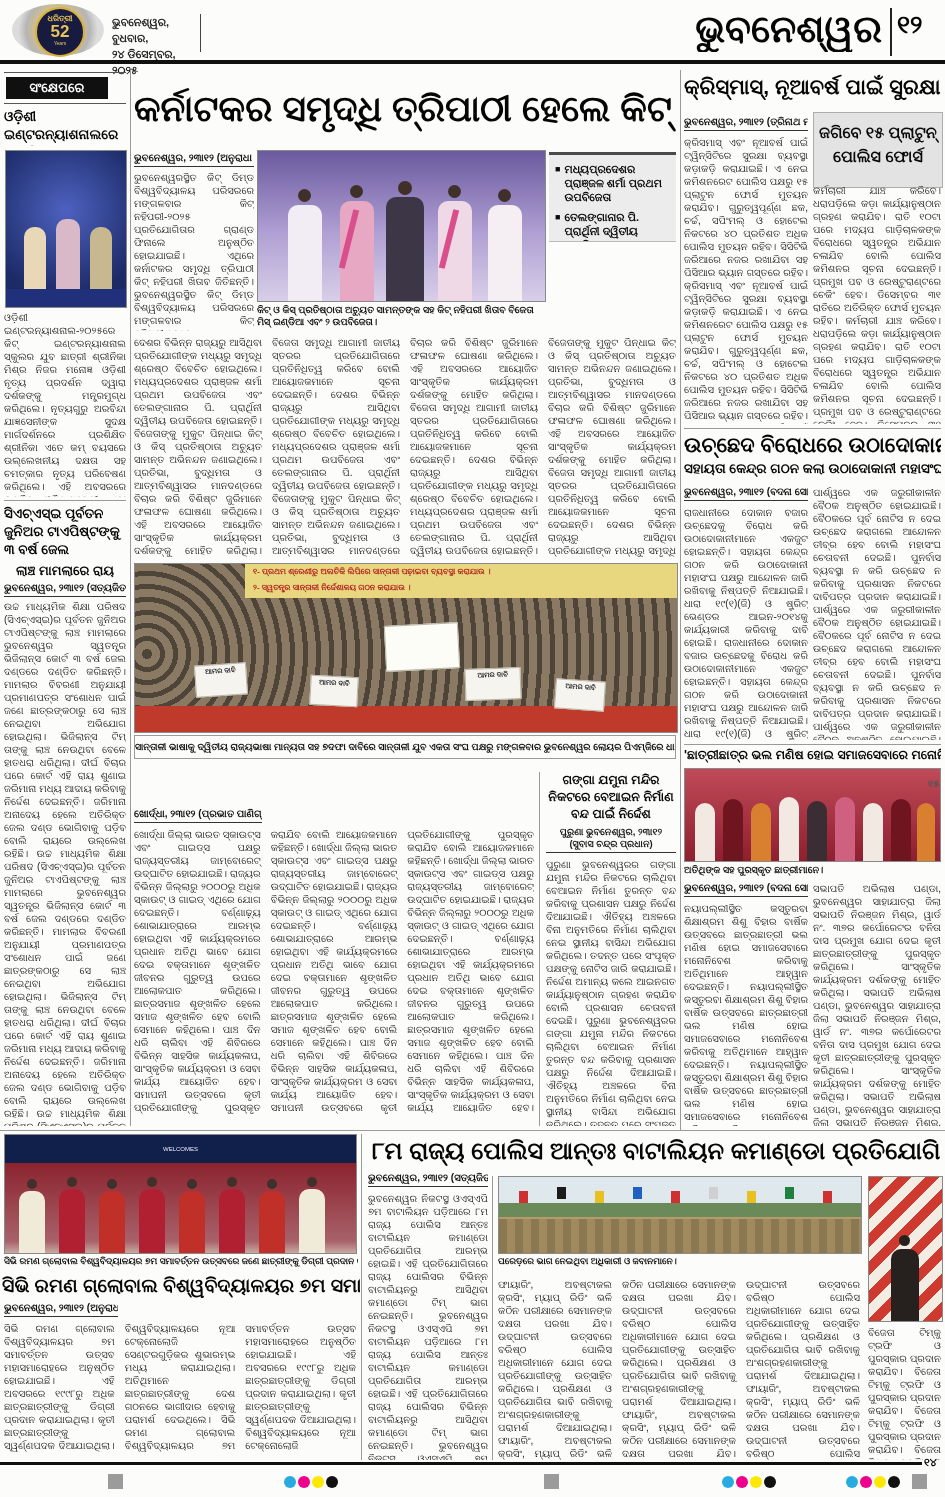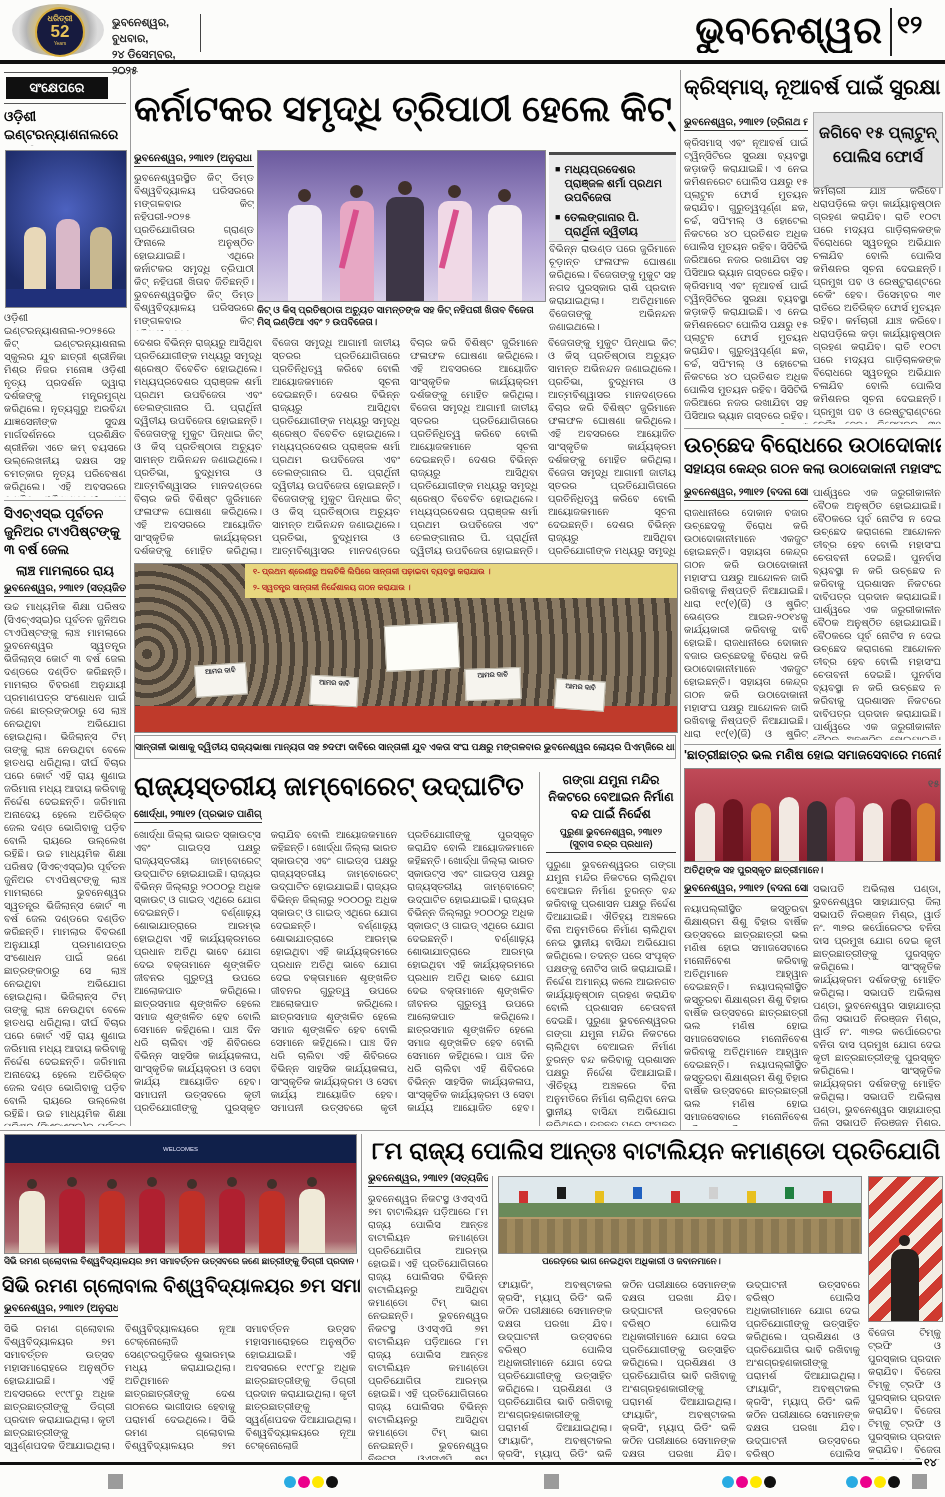--- a/index.html
+++ b/index.html
@@ -41,21 +41,21 @@
       <div style="font-size:8px;font-weight:bold;margin-top:5px;">ଧରିତ୍ରୀ</div>
       <div style="font-size:17px;font-weight:bold;line-height:16px;">52</div>
       <div style="font-size:5px;">Years</div>
     </div>
   </div>
   <div class="abs" style="left:112px;top:14px;width:84px;font-size:11px;font-weight:bold;color:#222;line-height:16px;">
     <span style="display:block;">ଭୁବନେଶ୍ୱର, ବୁଧବାର,</span>
     <span style="display:block;">୨୪ ଡିସେମ୍ବର, ୨୦୨୫</span>
   </div>
   <div class="vr" style="left:200px;top:14px;height:38px;background:#444;"></div>
-  <div class="abs hl" style="left:640px;top:8px;width:242px;font-size:38px;text-align:right;overflow:hidden;white-space:nowrap;font-family:Liberation Serif, serif;">ଭୁବନେଶ୍ୱର</div>
+  <div class="abs hl" style="left:640px;top:8px;width:242px;font-size:38px;text-align:right;overflow:hidden;white-space:nowrap;">ଭୁବନେଶ୍ୱର</div>
   <div class="vr" style="left:890px;top:8px;height:48px;width:2px;background:#222;"></div>
   <div class="abs hl" style="left:897px;top:10px;font-size:25px;">୧୨</div>
   <div class="blackrule" style="left:0;top:60px;width:945px;height:4px;"></div>
 
   <div class="vr" style="left:130px;top:70px;height:1056px;"></div>
   <div class="vr" style="left:680px;top:70px;height:1060px;"></div>
   <div class="vr" style="left:539px;top:772px;height:354px;"></div>
   <div class="hrule" style="left:0;top:1130px;width:945px;"></div>
   <div class="vr" style="left:361px;top:1134px;height:326px;"></div>
   <div class="vr" style="left:492px;top:1176px;height:284px;"></div>
@@ -104,39 +104,37 @@
   <div class="abs bullet-box" style="left:549px;top:152px;width:115px;height:72px;">
     <div class="bullet-item">
       <span class="sq">■</span>
       <span>ମଧ୍ୟପ୍ରଦେଶର ପ୍ରାଞ୍ଜଳ ଶର୍ମା ପ୍ରଥମ ଉପବିଜେତା</span>
     </div>
     <div class="bullet-item">
       <span class="sq">■</span>
       <span>ତେଲଙ୍ଗାନାର ପି. ପ୍ରାର୍ଥିନୀ ଦ୍ୱିତୀୟ ଉପବିଜେତା</span>
     </div>
   </div>
-  <div class="abs b" style="left:549px;top:242px;width:127px;height:88px;">ବିଭିନ୍ନ ରାଉଣ୍ଡ ପରେ ଜୁରିମାନେ ଚୂଡ଼ାନ୍ତ ଫଳାଫଳ ଘୋଷଣା କରିଥିଲେ। ବିଜେତାଙ୍କୁ ମୁକୁଟ ସହ ନଗଦ ପୁରସ୍କାର ରାଶି ପ୍ରଦାନ କରାଯାଇଥିଲା। ଅତିଥିମାନେ ବିଜେତାଙ୍କୁ ଅଭିନନ୍ଦନ ଜଣାଇଥିଲେ।</div>
 
   <div class="abs b cols4" style="left:134px;top:336px;width:542px;height:222px;">ଦେଶର ବିଭିନ୍ନ ରାଜ୍ୟରୁ ଆସିଥିବା ପ୍ରତିଯୋଗୀଙ୍କ ମଧ୍ୟରୁ ସମୃଦ୍ଧି ଶ୍ରେଷ୍ଠ ବିବେଚିତ ହୋଇଥିଲେ। ମଧ୍ୟପ୍ରଦେଶର ପ୍ରାଞ୍ଜଳ ଶର୍ମା ପ୍ରଥମ ଉପବିଜେତା ଏବଂ ତେଲଙ୍ଗାନାର ପି. ପ୍ରାର୍ଥିନୀ ଦ୍ୱିତୀୟ ଉପବିଜେତା ହୋଇଛନ୍ତି। ବିଜେତାଙ୍କୁ ମୁକୁଟ ପିନ୍ଧାଇ କିଟ୍ ଓ କିସ୍ ପ୍ରତିଷ୍ଠାତା ଅଚ୍ୟୁତ ସାମନ୍ତ ଅଭିନନ୍ଦନ ଜଣାଇଥିଲେ। ପ୍ରତିଭା, ବୁଦ୍ଧିମତା ଓ ଆତ୍ମବିଶ୍ୱାସର ମାନଦଣ୍ଡରେ ବିଚାର କରି ବିଶିଷ୍ଟ ଜୁରିମାନେ ଫଳାଫଳ ଘୋଷଣା କରିଥିଲେ। ଏହି ଅବସରରେ ଆୟୋଜିତ ସାଂସ୍କୃତିକ କାର୍ଯ୍ୟକ୍ରମ ଦର୍ଶକଙ୍କୁ ମୋହିତ କରିଥିଲା। ବିଜେତା ସମୃଦ୍ଧି ଆଗାମୀ ଜାତୀୟ ସ୍ତରର ପ୍ରତିଯୋଗିତାରେ ପ୍ରତିନିଧିତ୍ୱ କରିବେ ବୋଲି ଆୟୋଜକମାନେ ସୂଚନା ଦେଇଛନ୍ତି। ଦେଶର ବିଭିନ୍ନ ରାଜ୍ୟରୁ ଆସିଥିବା ପ୍ରତିଯୋଗୀଙ୍କ ମଧ୍ୟରୁ ସମୃଦ୍ଧି ଶ୍ରେଷ୍ଠ ବିବେଚିତ ହୋଇଥିଲେ। ମଧ୍ୟପ୍ରଦେଶର ପ୍ରାଞ୍ଜଳ ଶର୍ମା ପ୍ରଥମ ଉପବିଜେତା ଏବଂ ତେଲଙ୍ଗାନାର ପି. ପ୍ରାର୍ଥିନୀ ଦ୍ୱିତୀୟ ଉପବିଜେତା ହୋଇଛନ୍ତି। ବିଜେତାଙ୍କୁ ମୁକୁଟ ପିନ୍ଧାଇ କିଟ୍ ଓ କିସ୍ ପ୍ରତିଷ୍ଠାତା ଅଚ୍ୟୁତ ସାମନ୍ତ ଅଭିନନ୍ଦନ ଜଣାଇଥିଲେ। ପ୍ରତିଭା, ବୁଦ୍ଧିମତା ଓ ଆତ୍ମବିଶ୍ୱାସର ମାନଦଣ୍ଡରେ ବିଚାର କରି ବିଶିଷ୍ଟ ଜୁରିମାନେ ଫଳାଫଳ ଘୋଷଣା କରିଥିଲେ। ଏହି ଅବସରରେ ଆୟୋଜିତ ସାଂସ୍କୃତିକ କାର୍ଯ୍ୟକ୍ରମ ଦର୍ଶକଙ୍କୁ ମୋହିତ କରିଥିଲା। ବିଜେତା ସମୃଦ୍ଧି ଆଗାମୀ ଜାତୀୟ ସ୍ତରର ପ୍ରତିଯୋଗିତାରେ ପ୍ରତିନିଧିତ୍ୱ କରିବେ ବୋଲି ଆୟୋଜକମାନେ ସୂଚନା ଦେଇଛନ୍ତି। ଦେଶର ବିଭିନ୍ନ ରାଜ୍ୟରୁ ଆସିଥିବା ପ୍ରତିଯୋଗୀଙ୍କ ମଧ୍ୟରୁ ସମୃଦ୍ଧି ଶ୍ରେଷ୍ଠ ବିବେଚିତ ହୋଇଥିଲେ। ମଧ୍ୟପ୍ରଦେଶର ପ୍ରାଞ୍ଜଳ ଶର୍ମା ପ୍ରଥମ ଉପବିଜେତା ଏବଂ ତେଲଙ୍ଗାନାର ପି. ପ୍ରାର୍ଥିନୀ ଦ୍ୱିତୀୟ ଉପବିଜେତା ହୋଇଛନ୍ତି। ବିଜେତାଙ୍କୁ ମୁକୁଟ ପିନ୍ଧାଇ କିଟ୍ ଓ କିସ୍ ପ୍ରତିଷ୍ଠାତା ଅଚ୍ୟୁତ ସାମନ୍ତ ଅଭିନନ୍ଦନ ଜଣାଇଥିଲେ। ପ୍ରତିଭା, ବୁଦ୍ଧିମତା ଓ ଆତ୍ମବିଶ୍ୱାସର ମାନଦଣ୍ଡରେ ବିଚାର କରି ବିଶିଷ୍ଟ ଜୁରିମାନେ ଫଳାଫଳ ଘୋଷଣା କରିଥିଲେ। ଏହି ଅବସରରେ ଆୟୋଜିତ ସାଂସ୍କୃତିକ କାର୍ଯ୍ୟକ୍ରମ ଦର୍ଶକଙ୍କୁ ମୋହିତ କରିଥିଲା। ବିଜେତା ସମୃଦ୍ଧି ଆଗାମୀ ଜାତୀୟ ସ୍ତରର ପ୍ରତିଯୋଗିତାରେ ପ୍ରତିନିଧିତ୍ୱ କରିବେ ବୋଲି ଆୟୋଜକମାନେ ସୂଚନା ଦେଇଛନ୍ତି। ଦେଶର ବିଭିନ୍ନ ରାଜ୍ୟରୁ ଆସିଥିବା ପ୍ରତିଯୋଗୀଙ୍କ ମଧ୍ୟରୁ ସମୃଦ୍ଧି ଶ୍ରେଷ୍ଠ ବିବେଚିତ ହୋଇଥିଲେ। ମଧ୍ୟପ୍ରଦେଶର ପ୍ରାଞ୍ଜଳ ଶର୍ମା ପ୍ରଥମ ଉପବିଜେତା ଏବଂ ତେଲଙ୍ଗାନାର ପି. ପ୍ରାର୍ଥିନୀ ଦ୍ୱିତୀୟ ଉପବିଜେତା ହୋଇଛନ୍ତି। ବିଜେତାଙ୍କୁ ମୁକୁଟ ପିନ୍ଧାଇ କିଟ୍ ଓ କିସ୍ ପ୍ରତିଷ୍ଠାତା ଅଚ୍ୟୁତ ସାମନ୍ତ ଅଭିନନ୍ଦନ ଜଣାଇଥିଲେ। ପ୍ରତିଭା, ବୁଦ୍ଧିମତା ଓ ଆତ୍ମବିଶ୍ୱାସର ମାନଦଣ୍ଡରେ ବିଚାର କରି ବିଶିଷ୍ଟ ଜୁରିମାନେ ଫଳାଫଳ ଘୋଷଣା କରିଥିଲେ। ଏହି ଅବସରରେ ଆୟୋଜିତ ସାଂସ୍କୃତିକ କାର୍ଯ୍ୟକ୍ରମ ଦର୍ଶକଙ୍କୁ ମୋହିତ କରିଥିଲା। ବିଜେତା ସମୃଦ୍ଧି ଆଗାମୀ ଜାତୀୟ ସ୍ତରର ପ୍ରତିଯୋଗିତାରେ ପ୍ରତିନିଧିତ୍ୱ କରିବେ ବୋଲି ଆୟୋଜକମାନେ ସୂଚନା ଦେଇଛନ୍ତି।</div>
 
   <div class="photo" style="left:134px;top:563px;width:542px;height:168px;background:repeating-radial-gradient(circle at 12px 90px, #4e4438 0 5px, #8a7a64 5px 13px);">
     <div class="abs" style="left:110px;top:0;width:432px;height:34px;background:#e8d77f;color:#b32020;font-size:8px;font-weight:bold;line-height:16px;padding-left:8px;overflow:hidden;">
       <span style="display:block;">୧- ପ୍ରଥମ ଶ୍ରେଣୀରୁ ଅଲଚିକି ଲିପିରେ ସାନ୍ତାଳୀ ପଢ଼ାଇବା ବ୍ୟବସ୍ଥା କରାଯାଉ ।</span>
       <span style="display:block;">୨- ସ୍ୱତନ୍ତ୍ର ସାନ୍ତାଳୀ ନିର୍ଦ୍ଦେଶାଳୟ ଗଠନ କରାଯାଉ ।</span>
     </div>
     <div class="abs" style="left:0;bottom:0;width:542px;height:26px;background:#bf3a2b;"></div>
     <div class="placard" style="left:60px;top:100px;width:48px;height:26px;transform:rotate(-4deg);">ଆମର ଦାବି</div>
     <div class="placard" style="left:175px;top:112px;width:44px;height:24px;transform:rotate(3deg);">ଆମର ଦାବି</div>
     <div class="placard" style="left:330px;top:104px;width:52px;height:26px;transform:rotate(-2deg);">ଆମର ଦାବି</div>
     <div class="placard" style="left:420px;top:116px;width:46px;height:24px;transform:rotate(4deg);">ଆମର ଦାବି</div>
     <div class="placard" style="left:250px;top:60px;width:70px;height:40px;transform:rotate(-3deg);background:#fdfdf8;"></div>
   </div>
   <div class="abs cap capstrip" style="left:134px;top:735px;width:540px;height:22px;line-height:22px;white-space:nowrap;">ସାନ୍ତାଳୀ ଭାଷାକୁ ଦ୍ୱିତୀୟ ରାଜ୍ୟଭାଷା ମାନ୍ୟତା ସହ ୭ଦଫା ଦାବିରେ ସାନ୍ତାଳୀ ଯୁବ ଏକତା ସଂଘ ପକ୍ଷରୁ ମଙ୍ଗଳବାର ଭୁବନେଶ୍ୱର ଲୋୟର ପିଏମ୍‌ଜିରେ ଧାରଣା। (ଫଟୋ- ମନୋରଞ୍ଜନ ମିଶ୍ର)</div>
 
-  <div class="abs hl" style="left:134px;top:770px;width:400px;font-size:26px;line-height:32px;white-space:nowrap;overflow:hidden;">ରାଜ୍ୟସ୍ତରୀୟ ଜାମ୍ବୋରେଟ୍ ଉଦ୍‌ଘାଟିତ</div>
   <div class="abs by" style="left:134px;top:808px;width:128px;">ଖୋର୍ଦ୍ଧା, ୨୩ା୧୨ (ପ୍ରଭାତ ପାଣିଗ୍ରାହୀ)</div>
   <div class="abs b cols3" style="left:134px;top:828px;width:400px;height:298px;">ଖୋର୍ଦ୍ଧା ଜିଲ୍ଲା ଭାରତ ସ୍କାଉଟ୍ସ ଏବଂ ଗାଇଡ୍ସ ପକ୍ଷରୁ ରାଜ୍ୟସ୍ତରୀୟ ଜାମ୍ବୋରେଟ୍ ଉଦ୍‌ଘାଟିତ ହୋଇଯାଇଛି। ରାଜ୍ୟର ବିଭିନ୍ନ ଜିଲ୍ଲାରୁ ୨୦୦୦ରୁ ଅଧିକ ସ୍କାଉଟ୍ ଓ ଗାଇଡ୍ ଏଥିରେ ଯୋଗ ଦେଇଛନ୍ତି। ବର୍ଣ୍ଣାଢ଼୍ୟ ଶୋଭାଯାତ୍ରାରେ ଆରମ୍ଭ ହୋଇଥିବା ଏହି କାର୍ଯ୍ୟକ୍ରମରେ ପ୍ରଧାନ ଅତିଥି ଭାବେ ଯୋଗ ଦେଇ ବକ୍ତାମାନେ ଶୃଙ୍ଖଳିତ ଜୀବନର ଗୁରୁତ୍ୱ ଉପରେ ଆଲୋକପାତ କରିଥିଲେ। ଛାତ୍ରସମାଜ ଶୃଙ୍ଖଳିତ ହେଲେ ସମାଜ ଶୃଙ୍ଖଳିତ ହେବ ବୋଲି ସେମାନେ କହିଥିଲେ। ପାଞ୍ଚ ଦିନ ଧରି ଚାଲିବା ଏହି ଶିବିରରେ ବିଭିନ୍ନ ସାହସିକ କାର୍ଯ୍ୟକଳାପ, ସାଂସ୍କୃତିକ କାର୍ଯ୍ୟକ୍ରମ ଓ ସେବା କାର୍ଯ୍ୟ ଆୟୋଜିତ ହେବ। ସମାପନୀ ଉତ୍ସବରେ କୃତୀ ପ୍ରତିଯୋଗୀଙ୍କୁ ପୁରସ୍କୃତ କରାଯିବ ବୋଲି ଆୟୋଜକମାନେ କହିଛନ୍ତି। ଖୋର୍ଦ୍ଧା ଜିଲ୍ଲା ଭାରତ ସ୍କାଉଟ୍ସ ଏବଂ ଗାଇଡ୍ସ ପକ୍ଷରୁ ରାଜ୍ୟସ୍ତରୀୟ ଜାମ୍ବୋରେଟ୍ ଉଦ୍‌ଘାଟିତ ହୋଇଯାଇଛି। ରାଜ୍ୟର ବିଭିନ୍ନ ଜିଲ୍ଲାରୁ ୨୦୦୦ରୁ ଅଧିକ ସ୍କାଉଟ୍ ଓ ଗାଇଡ୍ ଏଥିରେ ଯୋଗ ଦେଇଛନ୍ତି। ବର୍ଣ୍ଣାଢ଼୍ୟ ଶୋଭାଯାତ୍ରାରେ ଆରମ୍ଭ ହୋଇଥିବା ଏହି କାର୍ଯ୍ୟକ୍ରମରେ ପ୍ରଧାନ ଅତିଥି ଭାବେ ଯୋଗ ଦେଇ ବକ୍ତାମାନେ ଶୃଙ୍ଖଳିତ ଜୀବନର ଗୁରୁତ୍ୱ ଉପରେ ଆଲୋକପାତ କରିଥିଲେ। ଛାତ୍ରସମାଜ ଶୃଙ୍ଖଳିତ ହେଲେ ସମାଜ ଶୃଙ୍ଖଳିତ ହେବ ବୋଲି ସେମାନେ କହିଥିଲେ। ପାଞ୍ଚ ଦିନ ଧରି ଚାଲିବା ଏହି ଶିବିରରେ ବିଭିନ୍ନ ସାହସିକ କାର୍ଯ୍ୟକଳାପ, ସାଂସ୍କୃତିକ କାର୍ଯ୍ୟକ୍ରମ ଓ ସେବା କାର୍ଯ୍ୟ ଆୟୋଜିତ ହେବ। ସମାପନୀ ଉତ୍ସବରେ କୃତୀ ପ୍ରତିଯୋଗୀଙ୍କୁ ପୁରସ୍କୃତ କରାଯିବ ବୋଲି ଆୟୋଜକମାନେ କହିଛନ୍ତି। ଖୋର୍ଦ୍ଧା ଜିଲ୍ଲା ଭାରତ ସ୍କାଉଟ୍ସ ଏବଂ ଗାଇଡ୍ସ ପକ୍ଷରୁ ରାଜ୍ୟସ୍ତରୀୟ ଜାମ୍ବୋରେଟ୍ ଉଦ୍‌ଘାଟିତ ହୋଇଯାଇଛି। ରାଜ୍ୟର ବିଭିନ୍ନ ଜିଲ୍ଲାରୁ ୨୦୦୦ରୁ ଅଧିକ ସ୍କାଉଟ୍ ଓ ଗାଇଡ୍ ଏଥିରେ ଯୋଗ ଦେଇଛନ୍ତି। ବର୍ଣ୍ଣାଢ଼୍ୟ ଶୋଭାଯାତ୍ରାରେ ଆରମ୍ଭ ହୋଇଥିବା ଏହି କାର୍ଯ୍ୟକ୍ରମରେ ପ୍ରଧାନ ଅତିଥି ଭାବେ ଯୋଗ ଦେଇ ବକ୍ତାମାନେ ଶୃଙ୍ଖଳିତ ଜୀବନର ଗୁରୁତ୍ୱ ଉପରେ ଆଲୋକପାତ କରିଥିଲେ। ଛାତ୍ରସମାଜ ଶୃଙ୍ଖଳିତ ହେଲେ ସମାଜ ଶୃଙ୍ଖଳିତ ହେବ ବୋଲି ସେମାନେ କହିଥିଲେ। ପାଞ୍ଚ ଦିନ ଧରି ଚାଲିବା ଏହି ଶିବିରରେ ବିଭିନ୍ନ ସାହସିକ କାର୍ଯ୍ୟକଳାପ, ସାଂସ୍କୃତିକ କାର୍ଯ୍ୟକ୍ରମ ଓ ସେବା କାର୍ଯ୍ୟ ଆୟୋଜିତ ହେବ। ସମାପନୀ ଉତ୍ସବରେ କୃତୀ ପ୍ରତିଯୋଗୀଙ୍କୁ ପୁରସ୍କୃତ କରାଯିବ ବୋଲି ଆୟୋଜକମାନେ କହିଛନ୍ତି।</div>
 
   <div class="abs hl" style="left:546px;top:772px;width:130px;font-size:12.5px;line-height:17px;text-align:center;height:52px;overflow:hidden;">ଗଙ୍ଗା ଯମୁନା ମନ୍ଦିର ନିକଟରେ ବେଆଇନ ନିର୍ମାଣ ବନ୍ଦ ପାଇଁ ନିର୍ଦ୍ଦେଶ</div>
   <div class="abs" style="left:546px;top:826px;width:130px;text-align:center;font-size:9.5px;font-weight:bold;">
     <span style="display:block;">ପୁରୁଣା ଭୁବନେଶ୍ୱର, ୨୩ା୧୨</span>
     <span style="display:block;border-bottom:1px solid #333;padding-bottom:2px;">(ସୁବାସ ଚନ୍ଦ୍ର ପ୍ରଧାନ)</span>
   </div>
   <div class="abs b" style="left:546px;top:858px;width:130px;height:268px;">ପୁରୁଣା ଭୁବନେଶ୍ୱରର ଗଙ୍ଗା ଯମୁନା ମନ୍ଦିର ନିକଟରେ ଚାଲିଥିବା ବେଆଇନ ନିର୍ମାଣ ତୁରନ୍ତ ବନ୍ଦ କରିବାକୁ ପ୍ରଶାସନ ପକ୍ଷରୁ ନିର୍ଦ୍ଦେଶ ଦିଆଯାଇଛି। ଐତିହ୍ୟ ଅଞ୍ଚଳରେ ବିନା ଅନୁମତିରେ ନିର୍ମାଣ ଚାଲିଥିବା ନେଇ ସ୍ଥାନୀୟ ବାସିନ୍ଦା ଅଭିଯୋଗ କରିଥିଲେ। ତଦନ୍ତ ପରେ ସଂପୃକ୍ତ ପକ୍ଷଙ୍କୁ ନୋଟିସ ଜାରି କରାଯାଇଛି। ନିର୍ଦ୍ଦେଶ ଅମାନ୍ୟ କଲେ ଆଇନଗତ କାର୍ଯ୍ୟାନୁଷ୍ଠାନ ଗ୍ରହଣ କରାଯିବ ବୋଲି ପ୍ରଶାସନ ଚେତାବନୀ ଦେଇଛି। ପୁରୁଣା ଭୁବନେଶ୍ୱରର ଗଙ୍ଗା ଯମୁନା ମନ୍ଦିର ନିକଟରେ ଚାଲିଥିବା ବେଆଇନ ନିର୍ମାଣ ତୁରନ୍ତ ବନ୍ଦ କରିବାକୁ ପ୍ରଶାସନ ପକ୍ଷରୁ ନିର୍ଦ୍ଦେଶ ଦିଆଯାଇଛି। ଐତିହ୍ୟ ଅଞ୍ଚଳରେ ବିନା ଅନୁମତିରେ ନିର୍ମାଣ ଚାଲିଥିବା ନେଇ ସ୍ଥାନୀୟ ବାସିନ୍ଦା ଅଭିଯୋଗ କରିଥିଲେ। ତଦନ୍ତ ପରେ ସଂପୃକ୍ତ ପକ୍ଷଙ୍କୁ ନୋଟିସ ଜାରି କରାଯାଇଛି। ନିର୍ଦ୍ଦେଶ ଅମାନ୍ୟ କଲେ ଆଇନଗତ କାର୍ଯ୍ୟାନୁଷ୍ଠାନ ଗ୍ରହଣ କରାଯିବ ବୋଲି ପ୍ରଶାସନ ଚେତାବନୀ ଦେଇଛି।</div>
 
@@ -210,21 +208,21 @@
     <div class="abs" style="left:58px;top:10px;width:9px;height:12px;background:#1b1b1b;"></div>
     <div class="abs" style="left:96px;top:14px;width:9px;height:12px;background:#e8c020;"></div>
     <div class="abs" style="left:134px;top:10px;width:9px;height:12px;background:#2060c0;"></div>
     <div class="abs" style="left:172px;top:14px;width:9px;height:12px;background:#cf3030;"></div>
     <div class="abs" style="left:210px;top:10px;width:9px;height:12px;background:#d0d0d0;"></div>
     <div class="abs" style="left:248px;top:14px;width:9px;height:12px;background:#e8c020;"></div>
     <div class="abs" style="left:286px;top:10px;width:9px;height:12px;background:#208040;"></div>
     <div class="abs" style="left:324px;top:14px;width:9px;height:12px;background:#cf3030;"></div>
     <div class="abs" style="left:0;bottom:0;width:362px;height:34px;background:repeating-linear-gradient(90deg,#8a7852 0 8px,#a08a5e 8px 16px);"></div>
   </div>
-  <div class="abs cap" style="left:498px;top:1256px;width:362px;font-size:9px;white-space:nowrap;margin-left:44px;">ପରେଡ଼ରେ ଭାଗ ନେଇଥିବା ଅଧିକାରୀ ଓ ଜବାନମାନେ।</div>
+  <div class="abs cap" style="left:498px;top:1256px;width:362px;font-size:9px;white-space:nowrap;">ପରେଡ଼ରେ ଭାଗ ନେଇଥିବା ଅଧିକାରୀ ଓ ଜବାନମାନେ।</div>
   <div class="photo" style="left:868px;top:1176px;width:73px;height:144px;background:repeating-linear-gradient(135deg,#cf3a30 0 10px,#f3ece2 10px 20px);">
     <div class="head" style="left:30px;top:58px;width:11px;height:11px;background:#26211e;"></div>
     <div class="fig" style="left:22px;bottom:0;width:28px;height:72px;background:#26211e;"></div>
   </div>
   <div class="abs b cols3" style="left:498px;top:1278px;width:362px;height:182px;">ଫାୟାରିଂ, ଅବଷ୍ଟାକଲ କ୍ରସିଂ, ମ୍ୟାପ୍ ରିଡିଂ ଭଳି କଠିନ ପରୀକ୍ଷାରେ ସେମାନଙ୍କ ଦକ୍ଷତା ପରଖା ଯିବ। ଉଦ୍‌ଘାଟନୀ ଉତ୍ସବରେ ବରିଷ୍ଠ ପୋଲିସ ଅଧିକାରୀମାନେ ଯୋଗ ଦେଇ ପ୍ରତିଯୋଗୀଙ୍କୁ ଉତ୍ସାହିତ କରିଥିଲେ। ପ୍ରଶିକ୍ଷଣ ଓ ପ୍ରତିଯୋଗିତା ଭାବି ରଖିବାକୁ ଅଂଶଗ୍ରହଣକାରୀଙ୍କୁ ପରାମର୍ଶ ଦିଆଯାଇଥିଲା। ଫାୟାରିଂ, ଅବଷ୍ଟାକଲ କ୍ରସିଂ, ମ୍ୟାପ୍ ରିଡିଂ ଭଳି କଠିନ ପରୀକ୍ଷାରେ ସେମାନଙ୍କ ଦକ୍ଷତା ପରଖା ଯିବ। ଉଦ୍‌ଘାଟନୀ ଉତ୍ସବରେ ବରିଷ୍ଠ ପୋଲିସ ଅଧିକାରୀମାନେ ଯୋଗ ଦେଇ ପ୍ରତିଯୋଗୀଙ୍କୁ ଉତ୍ସାହିତ କରିଥିଲେ। ପ୍ରଶିକ୍ଷଣ ଓ ପ୍ରତିଯୋଗିତା ଭାବି ରଖିବାକୁ ଅଂଶଗ୍ରହଣକାରୀଙ୍କୁ ପରାମର୍ଶ ଦିଆଯାଇଥିଲା। ଫାୟାରିଂ, ଅବଷ୍ଟାକଲ କ୍ରସିଂ, ମ୍ୟାପ୍ ରିଡିଂ ଭଳି କଠିନ ପରୀକ୍ଷାରେ ସେମାନଙ୍କ ଦକ୍ଷତା ପରଖା ଯିବ। ଉଦ୍‌ଘାଟନୀ ଉତ୍ସବରେ ବରିଷ୍ଠ ପୋଲିସ ଅଧିକାରୀମାନେ ଯୋଗ ଦେଇ ପ୍ରତିଯୋଗୀଙ୍କୁ ଉତ୍ସାହିତ କରିଥିଲେ। ପ୍ରଶିକ୍ଷଣ ଓ ପ୍ରତିଯୋଗିତା ଭାବି ରଖିବାକୁ ଅଂଶଗ୍ରହଣକାରୀଙ୍କୁ ପରାମର୍ଶ ଦିଆଯାଇଥିଲା। ଫାୟାରିଂ, ଅବଷ୍ଟାକଲ କ୍ରସିଂ, ମ୍ୟାପ୍ ରିଡିଂ ଭଳି କଠିନ ପରୀକ୍ଷାରେ ସେମାନଙ୍କ ଦକ୍ଷତା ପରଖା ଯିବ। ଉଦ୍‌ଘାଟନୀ ଉତ୍ସବରେ ବରିଷ୍ଠ ପୋଲିସ ଅଧିକାରୀମାନେ ଯୋଗ ଦେଇ ପ୍ରତିଯୋଗୀଙ୍କୁ ଉତ୍ସାହିତ କରିଥିଲେ। ପ୍ରଶିକ୍ଷଣ ଓ ପ୍ରତିଯୋଗିତା ଭାବି ରଖିବାକୁ ଅଂଶଗ୍ରହଣକାରୀଙ୍କୁ ପରାମର୍ଶ ଦିଆଯାଇଥିଲା।</div>
   <div class="abs b" style="left:868px;top:1326px;width:73px;height:134px;">ବିଜେତା ଟିମ୍‌କୁ ଟ୍ରଫି ଓ ପୁରସ୍କାର ପ୍ରଦାନ କରାଯିବ। ବିଜେତା ଟିମ୍‌କୁ ଟ୍ରଫି ଓ ପୁରସ୍କାର ପ୍ରଦାନ କରାଯିବ। ବିଜେତା ଟିମ୍‌କୁ ଟ୍ରଫି ଓ ପୁରସ୍କାର ପ୍ରଦାନ କରାଯିବ। ବିଜେତା ଟିମ୍‌କୁ ଟ୍ରଫି ଓ ପୁରସ୍କାର ପ୍ରଦାନ କରାଯିବ।</div>
 
   <div class="blackrule" style="left:0;top:1462px;width:922px;height:3px;"></div>
   <div class="abs hl" style="left:924px;top:1456px;font-size:11px;">୧୪</div>
 

